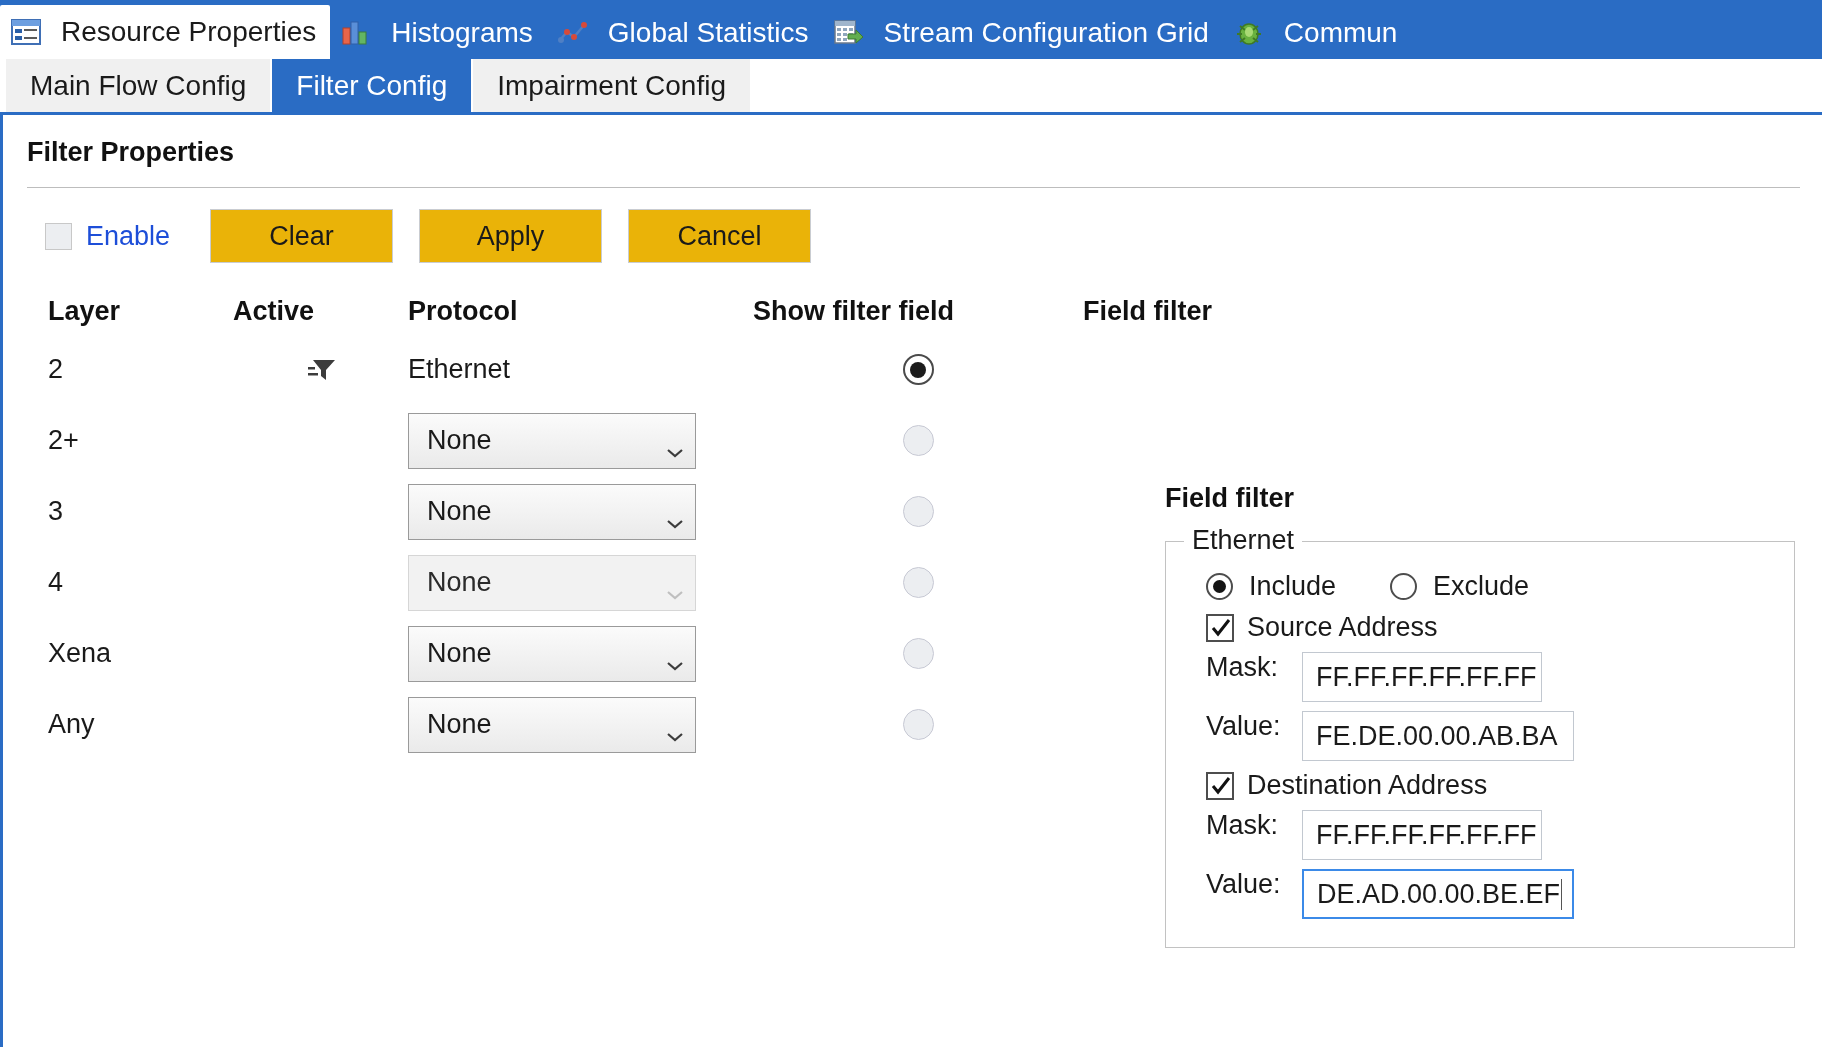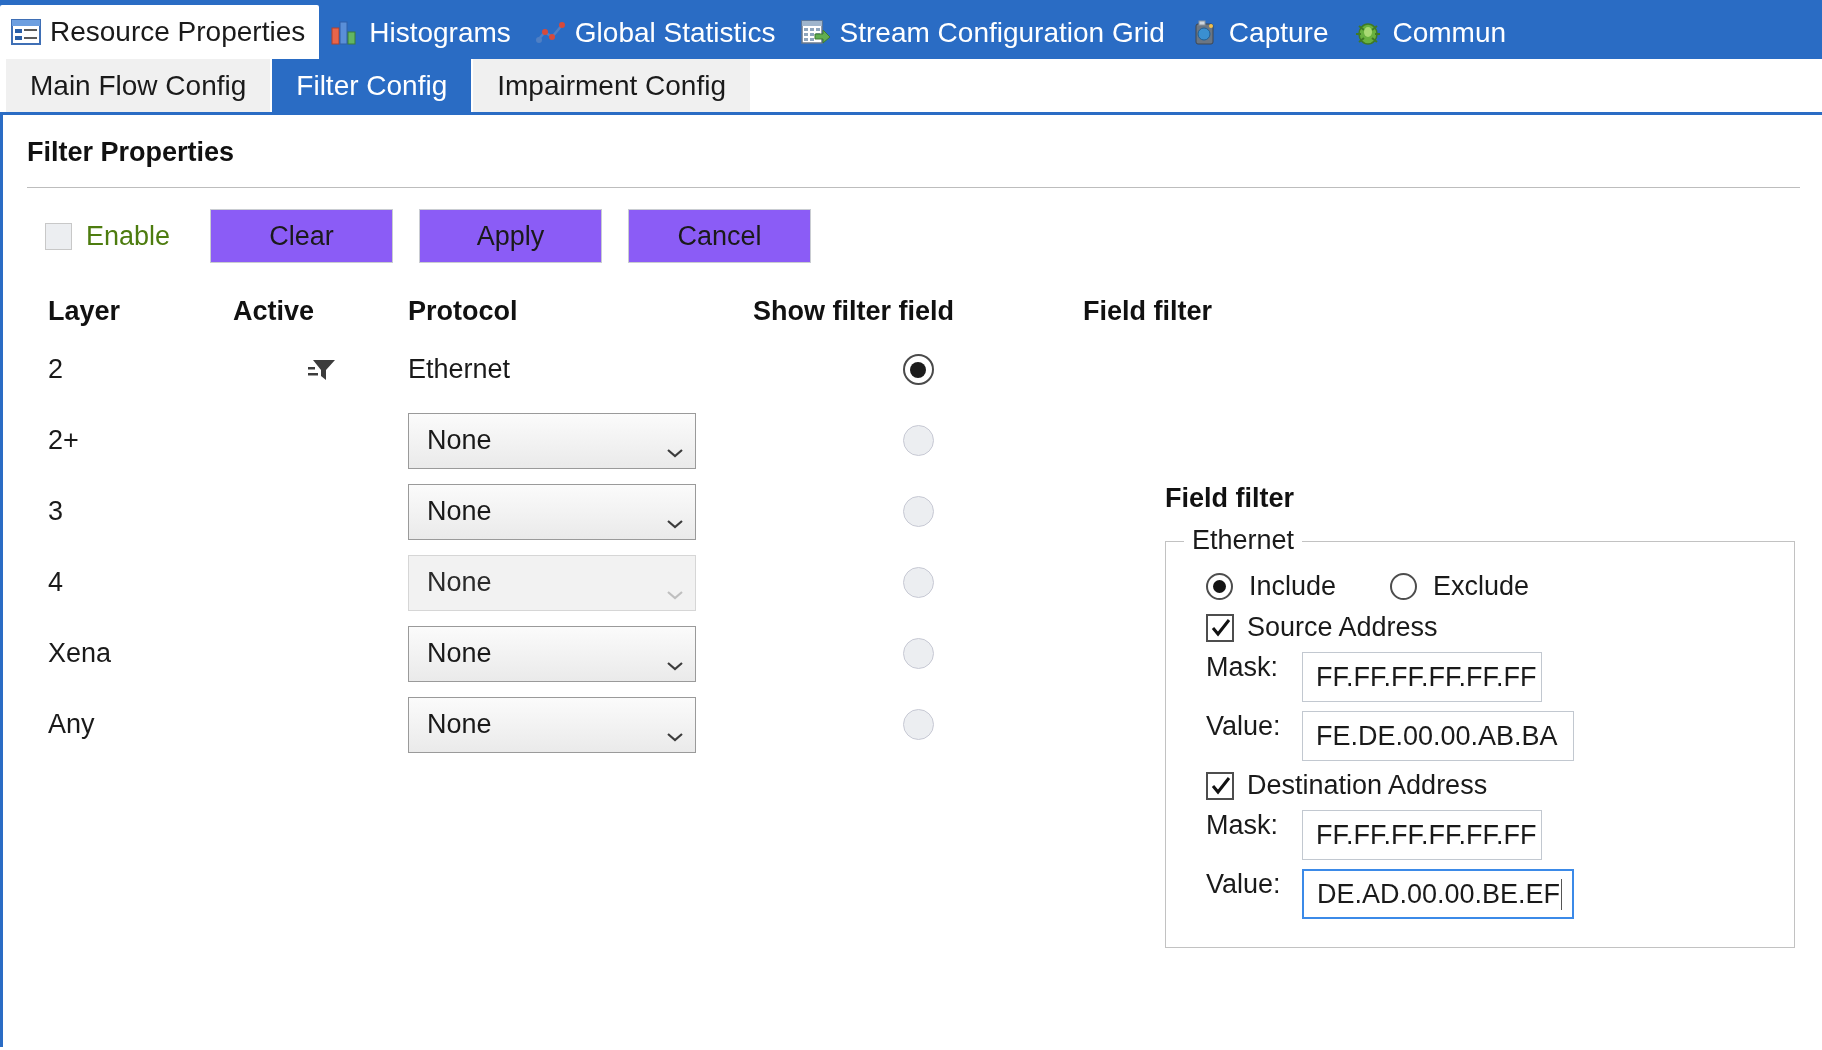--- a/index.html
+++ b/index.html
@@ -22,21 +22,21 @@
     background: #2a6cc4;
     display: flex;
     align-items: flex-end;
     overflow: hidden;
     white-space: nowrap;
   }
   .vtab {
     height: 53px;
     display: flex;
     align-items: center;
-    gap: 9px;
+    gap: 20px;
     padding: 0 14px 0 11px;
     font-size: 28px;
     color: #ffffff;
     flex: 0 0 auto;
   }
   .vtab.active {
     background: #ffffff;
     color: #1a1a1a;
     height: 54px;
     border-top-left-radius: 2px;
@@ -109,27 +109,27 @@
     margin-right: 40px;
   }
   .winchk {
     width: 27px;
     height: 27px;
     border: 1px solid #c8c8c8;
     background: #eceef1;
     box-sizing: border-box;
     display: inline-block;
   }
-  .chk-label { font-size: 27px; color: #4d7c0f; }
+  .chk-label { font-size: 27px; color: #1d4ed8; }
 
   .btn {
     width: 183px;
     height: 54px;
     border: 1px solid #c9ccd1;
-    background: #8b5cf6;
+    background: #eab308;
     font-size: 27px;
     color: #1a1a1a;
     font-family: "Liberation Sans", sans-serif;
     display: flex;
     align-items: center;
     justify-content: center;
     margin-right: 26px;
     box-sizing: border-box;
   }
 
@@ -381,31 +381,20 @@
             <rect x="15" y="13" width="4" height="3"></rect>
           <rect x="3" y="18" width="4" height="3"></rect>
             <rect x="9" y="18" width="4" height="3"></rect>
         </g>
         <path d="M14 14 h8 v-4 l7 7 -7 6 v-4 h-8 z" fill="#62ae50" stroke="#3d7a33"></path>
       </svg>
     </span>
     <span class="tablabel">Stream Configuration Grid</span>
   </div>
 
-  <div class="vtab">
-    <span class="tabicon">
-      <svg width="30" height="26" viewBox="0 0 30 26">
-        <rect x="6" y="4" width="17" height="20" rx="2" fill="#6b7683" stroke="#3f4750"></rect>
-        <rect x="9" y="1" width="6" height="4" fill="#cfd6dd" stroke="#8a949e"></rect>
-        <circle cx="14" cy="14" r="6" fill="#3a8fd0" stroke="#1f5e95"></circle>
-        <circle cx="21" cy="6" r="2" fill="#f2c14b"></circle>
-      </svg>
-    </span>
-    <span class="tablabel">Capture</span>
-  </div>
 
   <div class="vtab">
     <span class="tabicon">
       <svg width="30" height="26" viewBox="0 0 30 26">
         <ellipse cx="15" cy="14" rx="9" ry="10" fill="#69b23f" stroke="#3f7a25" stroke-width="1.5"></ellipse>
         <path d="M6 6 L11 10 M24 6 L19 10 M3 14 H8 M27 14 H22 M6 22 L11 18 M24 22 L19 18" stroke="#3f7a25" stroke-width="2" fill="none"></path>
         <ellipse cx="15" cy="12" rx="4" ry="5" fill="#a9da74"></ellipse>
       </svg>
     </span>
     <span class="tablabel">Commun</span>

